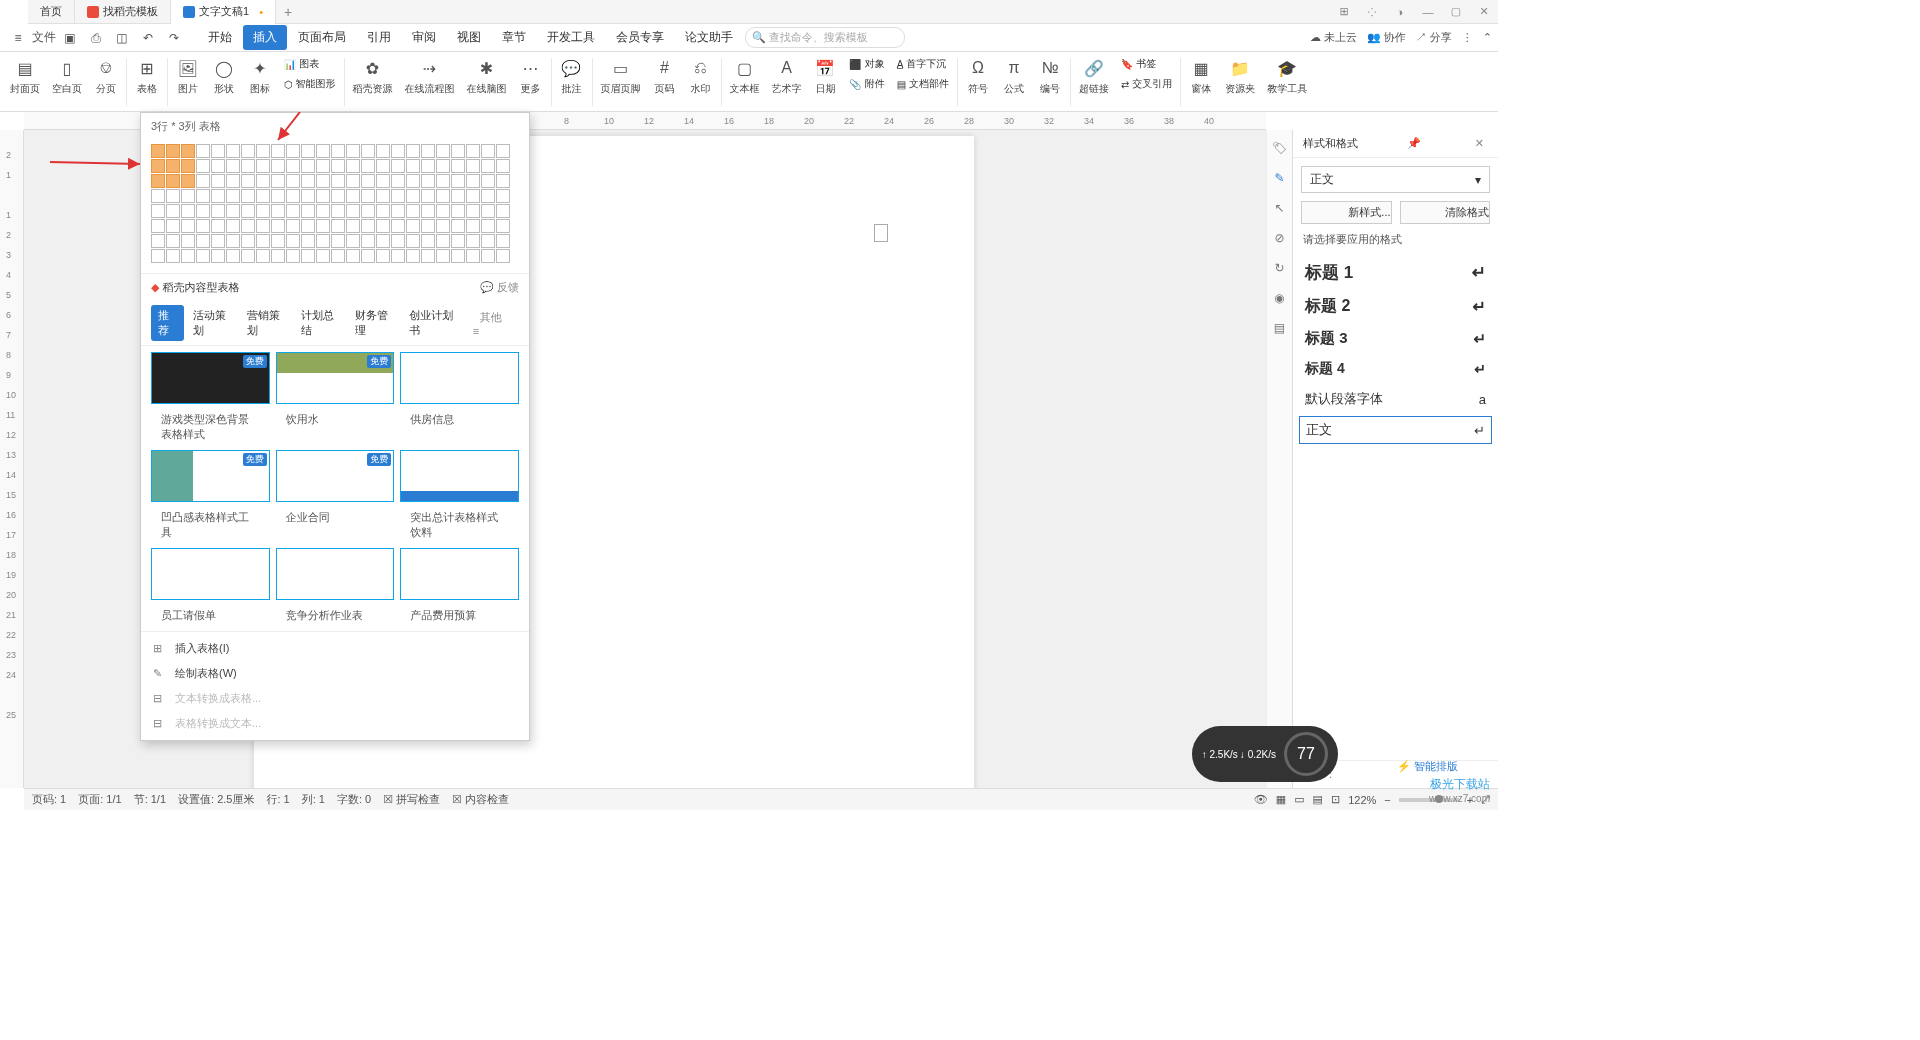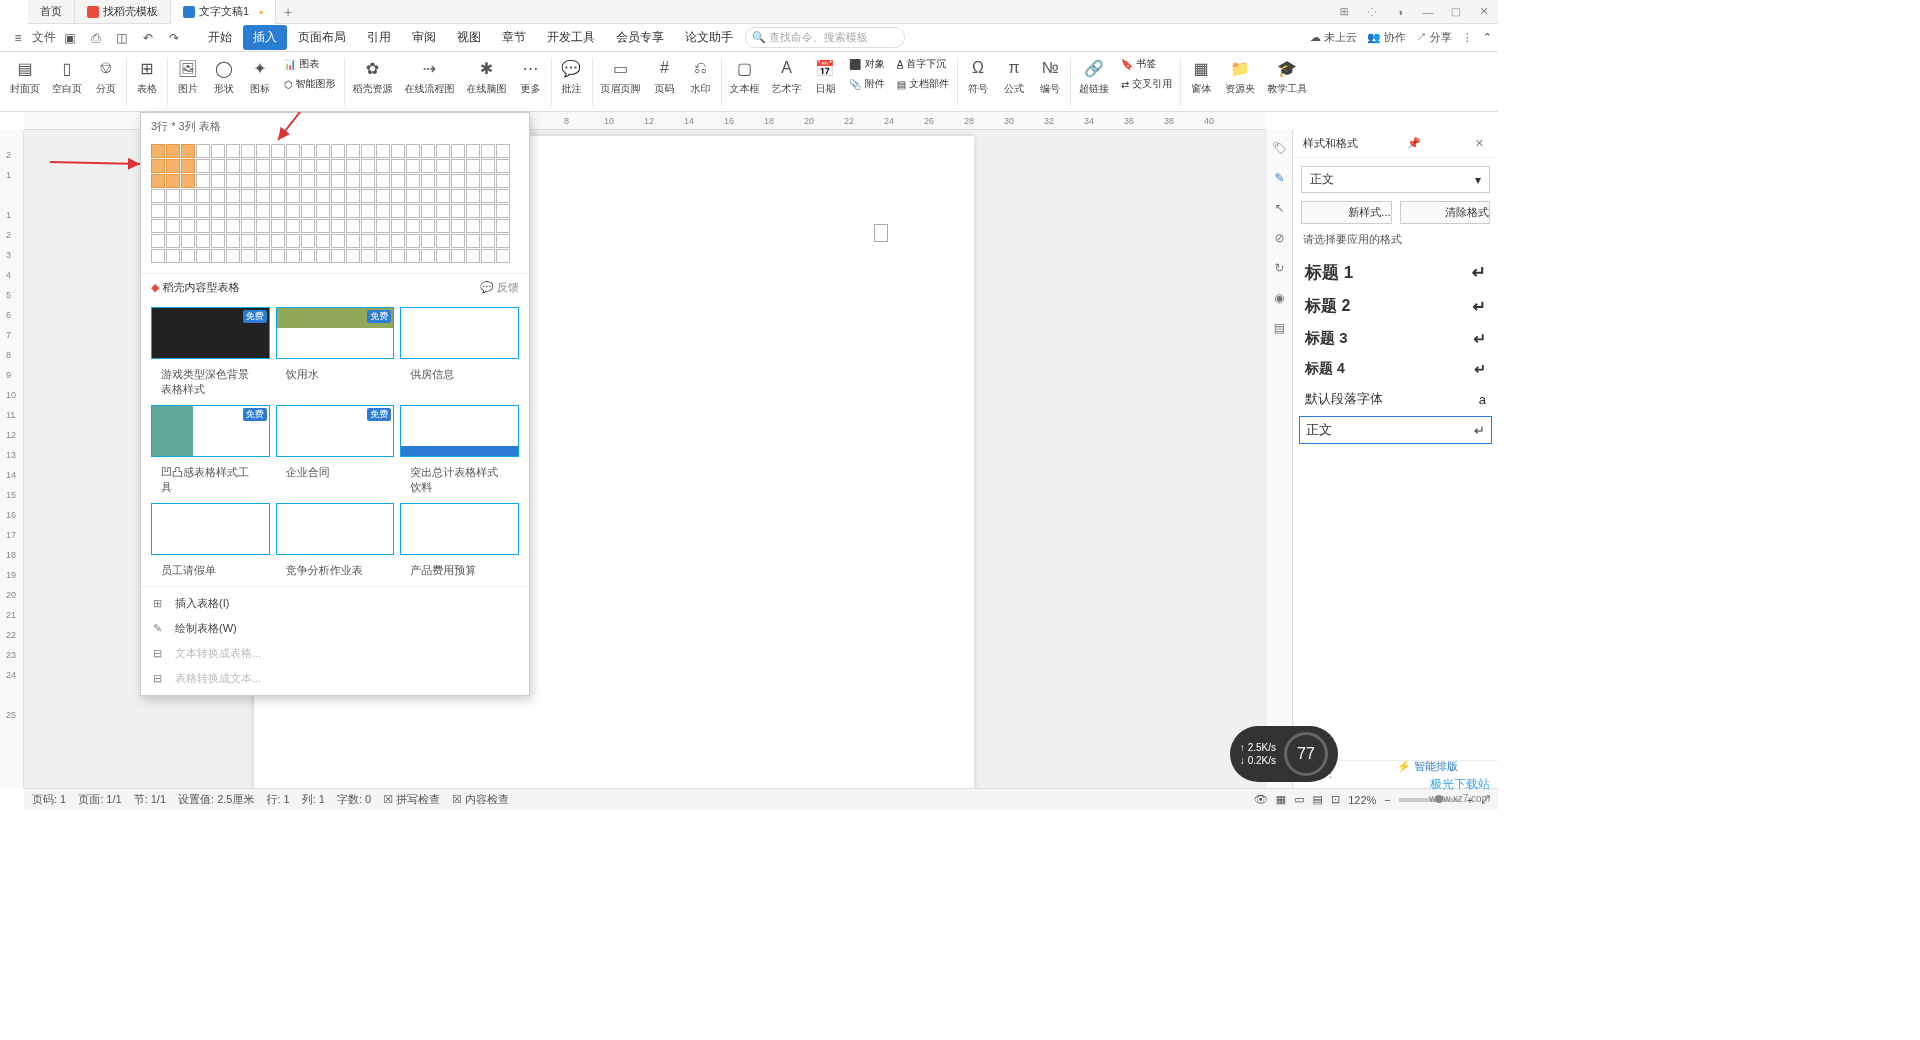--- a/index.html
+++ b/index.html
@@ -591,20 +591,29 @@
         <div class="gc"></div>
         <div class="gc"></div>
         <div class="gc"></div>
         <div class="gc"></div>
       </div>
     <div class="dd-sect">
       <span style="color:#e74c3c">◆</span>&nbsp;
       <span>稻壳内容型表格</span>
       <span class="fb">💬 <span>反馈</span></span>
     </div>
+    <div class="dd-cat">
+      <span class="active">推荐</span>
+      <span>活动策划</span>
+      <span>营销策划</span>
+      <span>计划总结</span>
+      <span>财务管理</span>
+      <span>创业计划书</span>
+      <span class="more"><span>其他</span> ≡</span>
+    </div>
     <div class="tpl-grid">
       <div class="tpl dark">
           <span class="badge">免费</span>
         </div>
       <div class="tpl green">
           <span class="badge">免费</span>
         </div>
       <div class="tpl plain"></div>
     </div>
     <div style="display:grid;grid-template-columns:repeat(3,1fr);gap:6px;padding:0 10px">
@@ -687,21 +696,21 @@
     <span>−</span>
     <span style="width:60px;height:4px;background:#ccc;display:inline-block;position:relative">
         <span style="position:absolute;left:36px;top:-3px;width:8px;height:8px;background:#888;border-radius:50%"></span>
       </span>
     <span>+</span>
     <span>⤢</span>
   </div>
 </div>
 
 <div class="speed">
-  <div style="display:flex;flex-direction:column;gap:2px">
+  <div style="display:flex;flex-direction:row;gap:2px">
     <span>↑ <span>2.5K/s</span></span>
     <span>↓ <span>0.2K/s</span></span>
   </div>
   <div class="speed-circle">
       <span>77</span>
     </div>
 </div>
 
 <div class="smart-layout">⚡ <span>智能排版</span></div>
 

